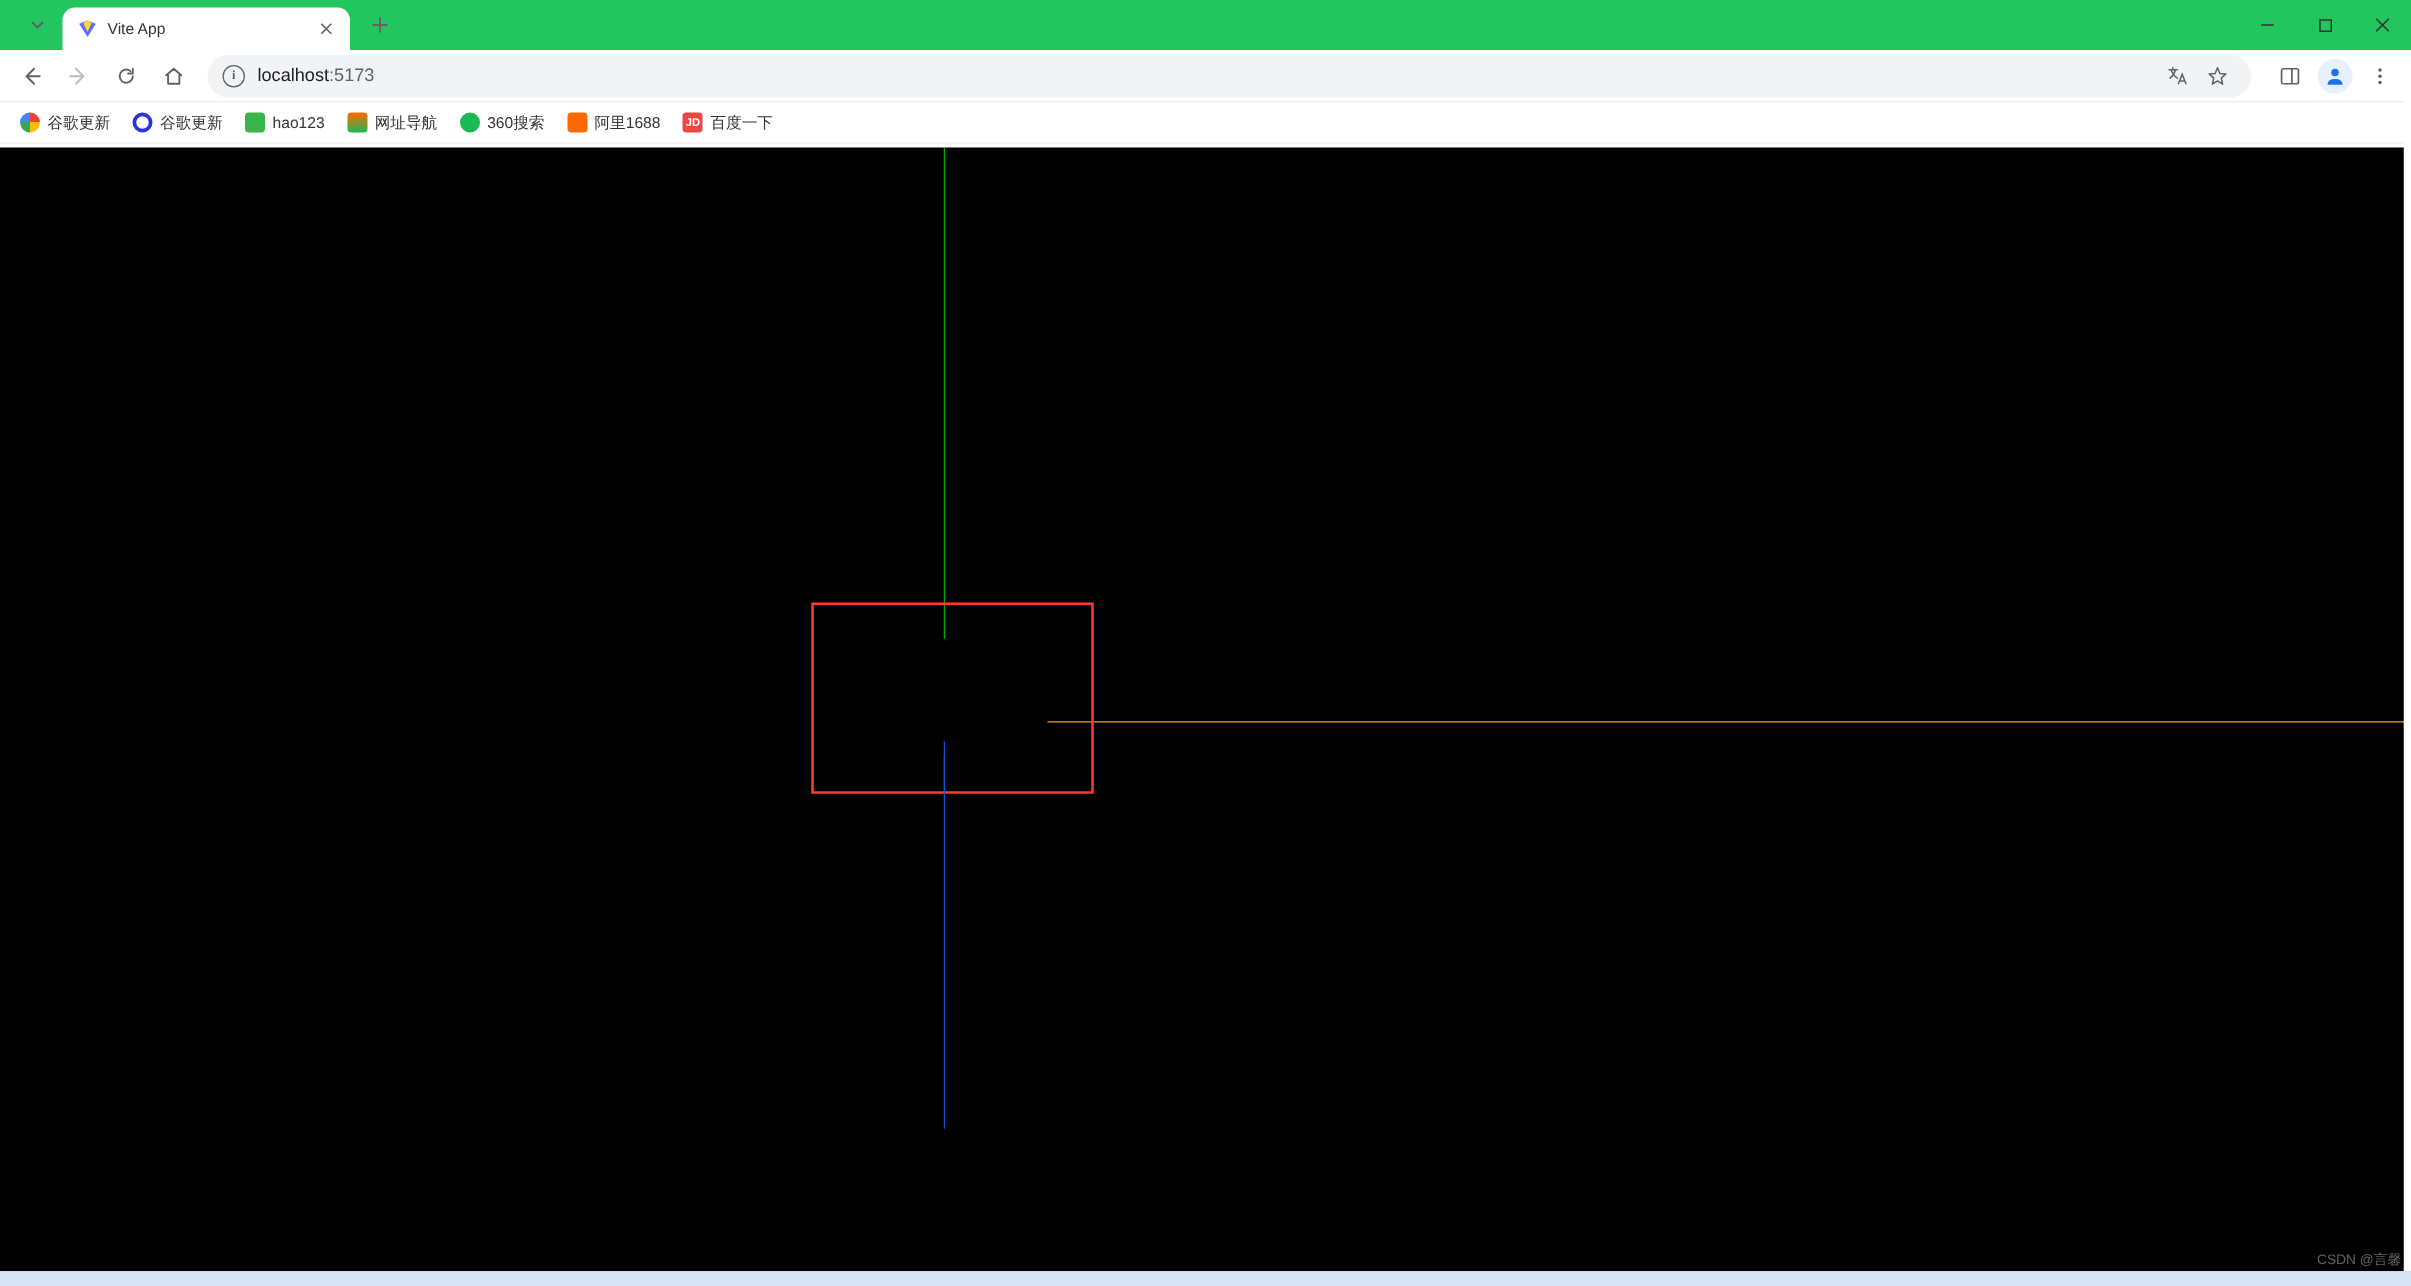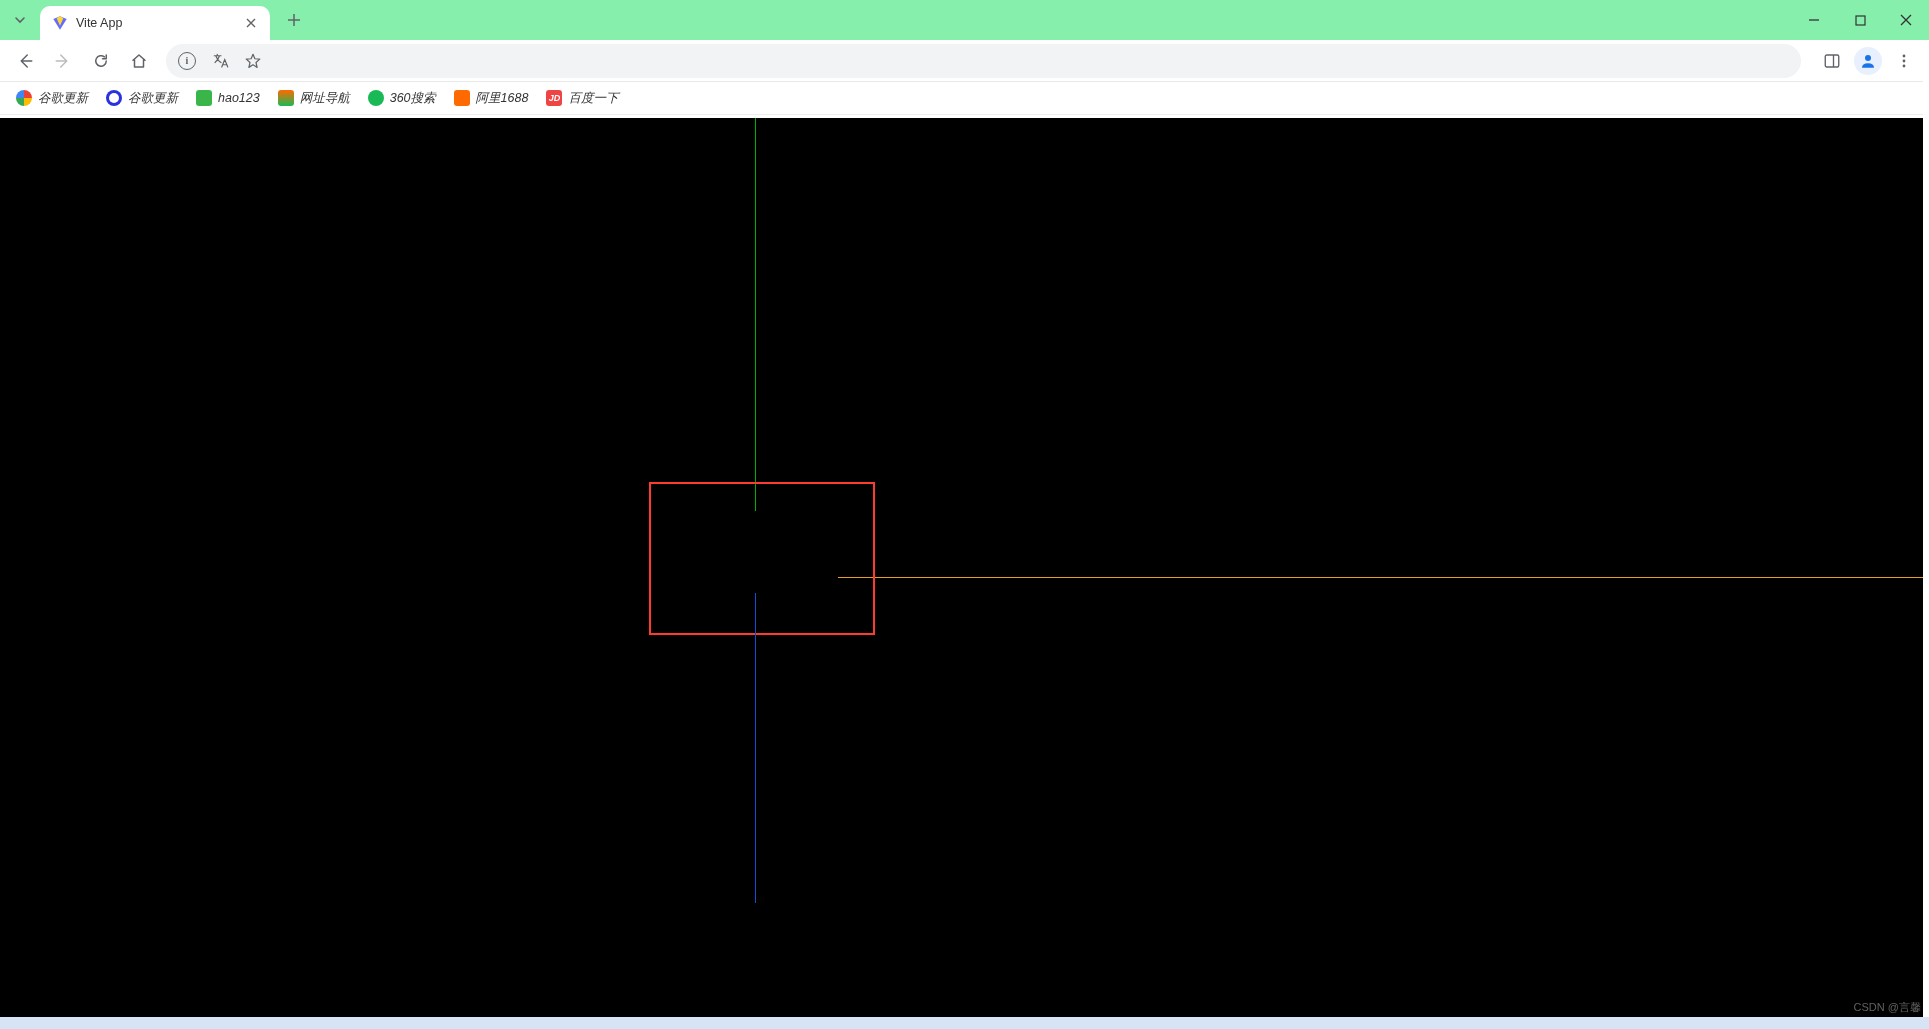--- a/index.html
+++ b/index.html
@@ -8,24 +8,24 @@
       background: #fff;
       overflow: hidden;
       width: 1929px;
       height: 1029px;
       position: relative;
     }
 
     
     .titlebar {
       height: 40px;
-      background: #86efac;
-      display: flex;
-      align-items: center;
-      padding-left: 8px;
+      background: #22c55e;
+      display: flex;
+      align-items: center;
+      padding-left: 18px;
       position: relative;
     }
     .tab-dropdown {
       width: 24px; height: 24px;
       display: flex; align-items: center; justify-content: center;
       border-radius: 4px;
       margin-right: 8px;
       cursor: pointer;
     }
     .tab {
@@ -152,21 +152,20 @@
     }
     .bookmark {
       display: flex;
       align-items: center;
       padding: 4px 8px;
       border-radius: 4px;
       cursor: pointer;
       font-size: 12.5px;
       color: #333;
       gap: 6px;
-      font-style: italic;
     }
     .bm-icon {
       width: 16px; height: 16px;
       border-radius: 3px;
       display: flex; align-items: center; justify-content: center;
       font-size: 9px;
       font-weight: bold;
       color: #fff;
     }
 
@@ -283,20 +282,23 @@
         <path d="M19 12 A7 7 0 1 1 16.5 6.5 M19 4 V9 H14" stroke="#5f6368" stroke-width="2" fill="none" stroke-linecap="round" stroke-linejoin="round"></path>
       </svg>
   </div>
   <div class="nav-icon">
     <svg width="18" height="18" viewBox="0 0 24 24">
         <path d="M4 11 L12 4 L20 11 M6 10 V20 H18 V10" stroke="#5f6368" stroke-width="2" fill="none" stroke-linecap="round" stroke-linejoin="round"></path>
       </svg>
   </div>
   <div class="addressbar">
     <div class="site-icon">i</div>
+    <div class="url">
+      <span class="host">localhost</span><span class="port">:5173</span>
+    </div>
     <div class="addr-right">
       <div class="addr-icon">
         <svg width="18" height="18" viewBox="0 0 24 24">
             <path d="M3 5 H12 M7 3 V5 M5 5 Q8 12 12 14 M10 5 Q8 11 4 14 M13 20 L17 10 L21 20 M14.5 17 H19.5" stroke="#5f6368" stroke-width="1.6" fill="none" stroke-linecap="round"></path>
           </svg>
       </div>
       <div class="addr-icon">
         <svg width="18" height="18" viewBox="0 0 24 24">
             <path d="M12 3 L14.5 9 L21 9.5 L16 14 L17.5 20.5 L12 17 L6.5 20.5 L8 14 L3 9.5 L9.5 9 Z" stroke="#5f6368" stroke-width="1.6" fill="none" stroke-linejoin="round"></path>
           </svg>

